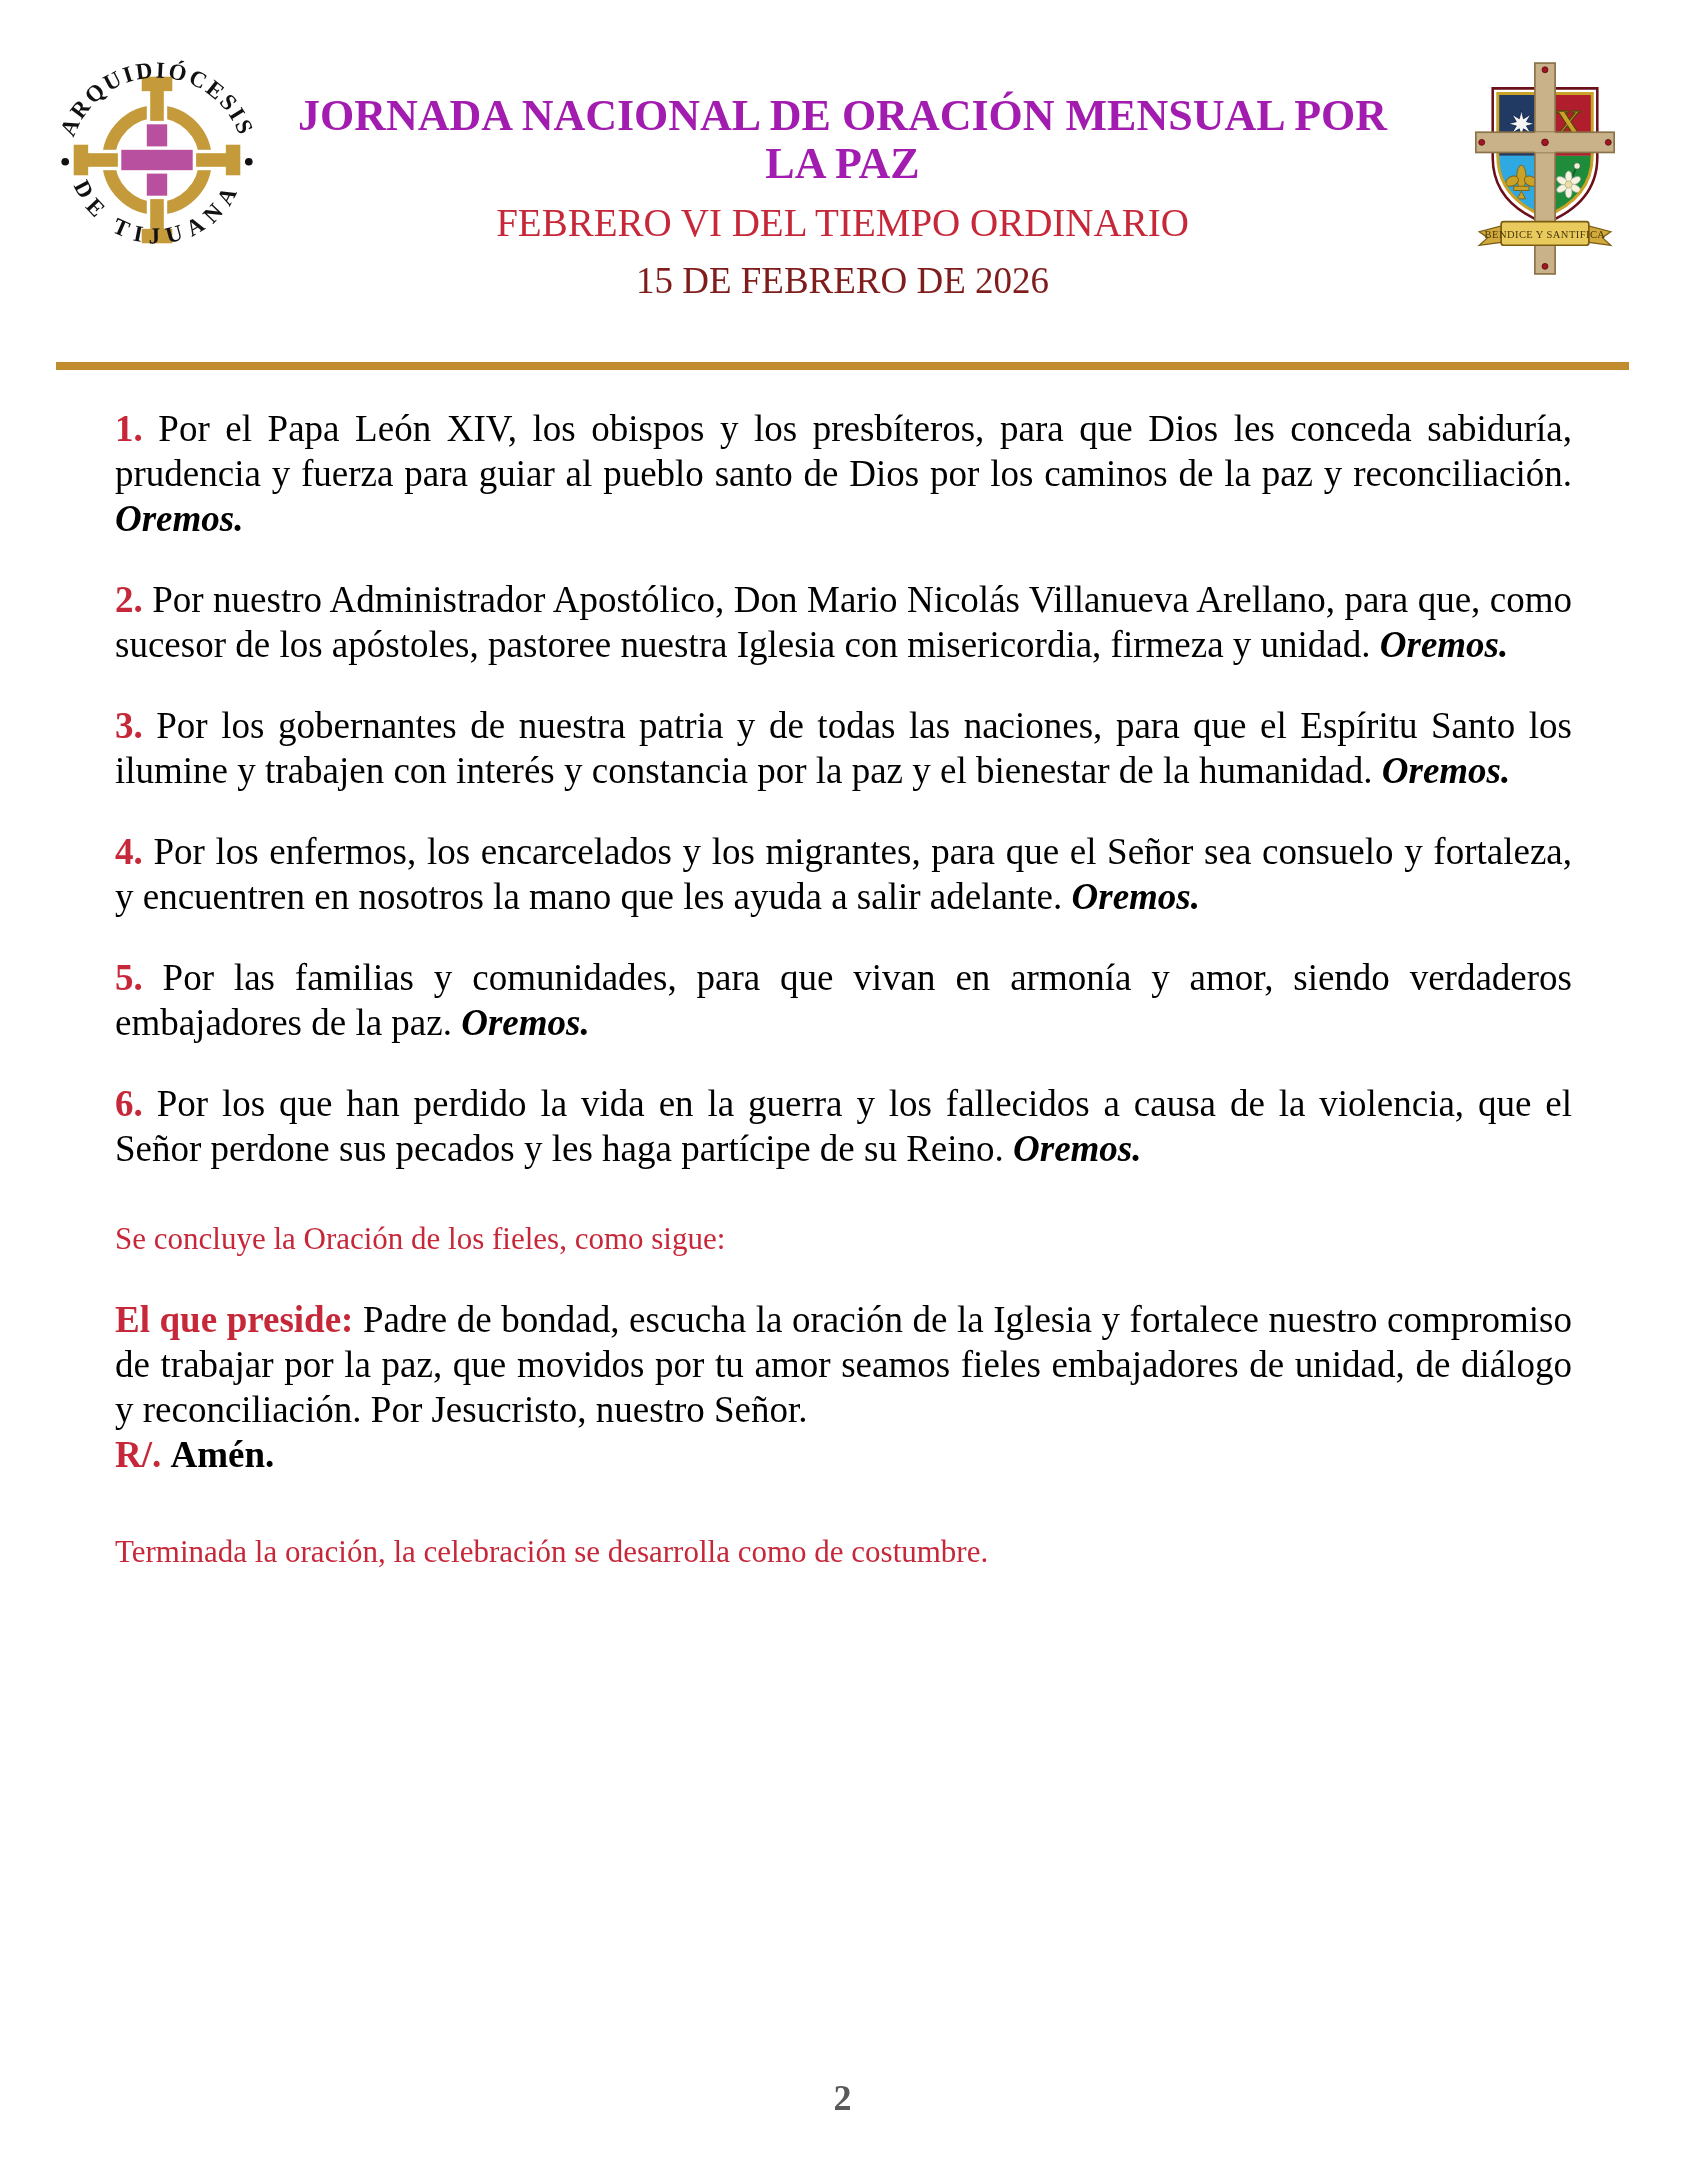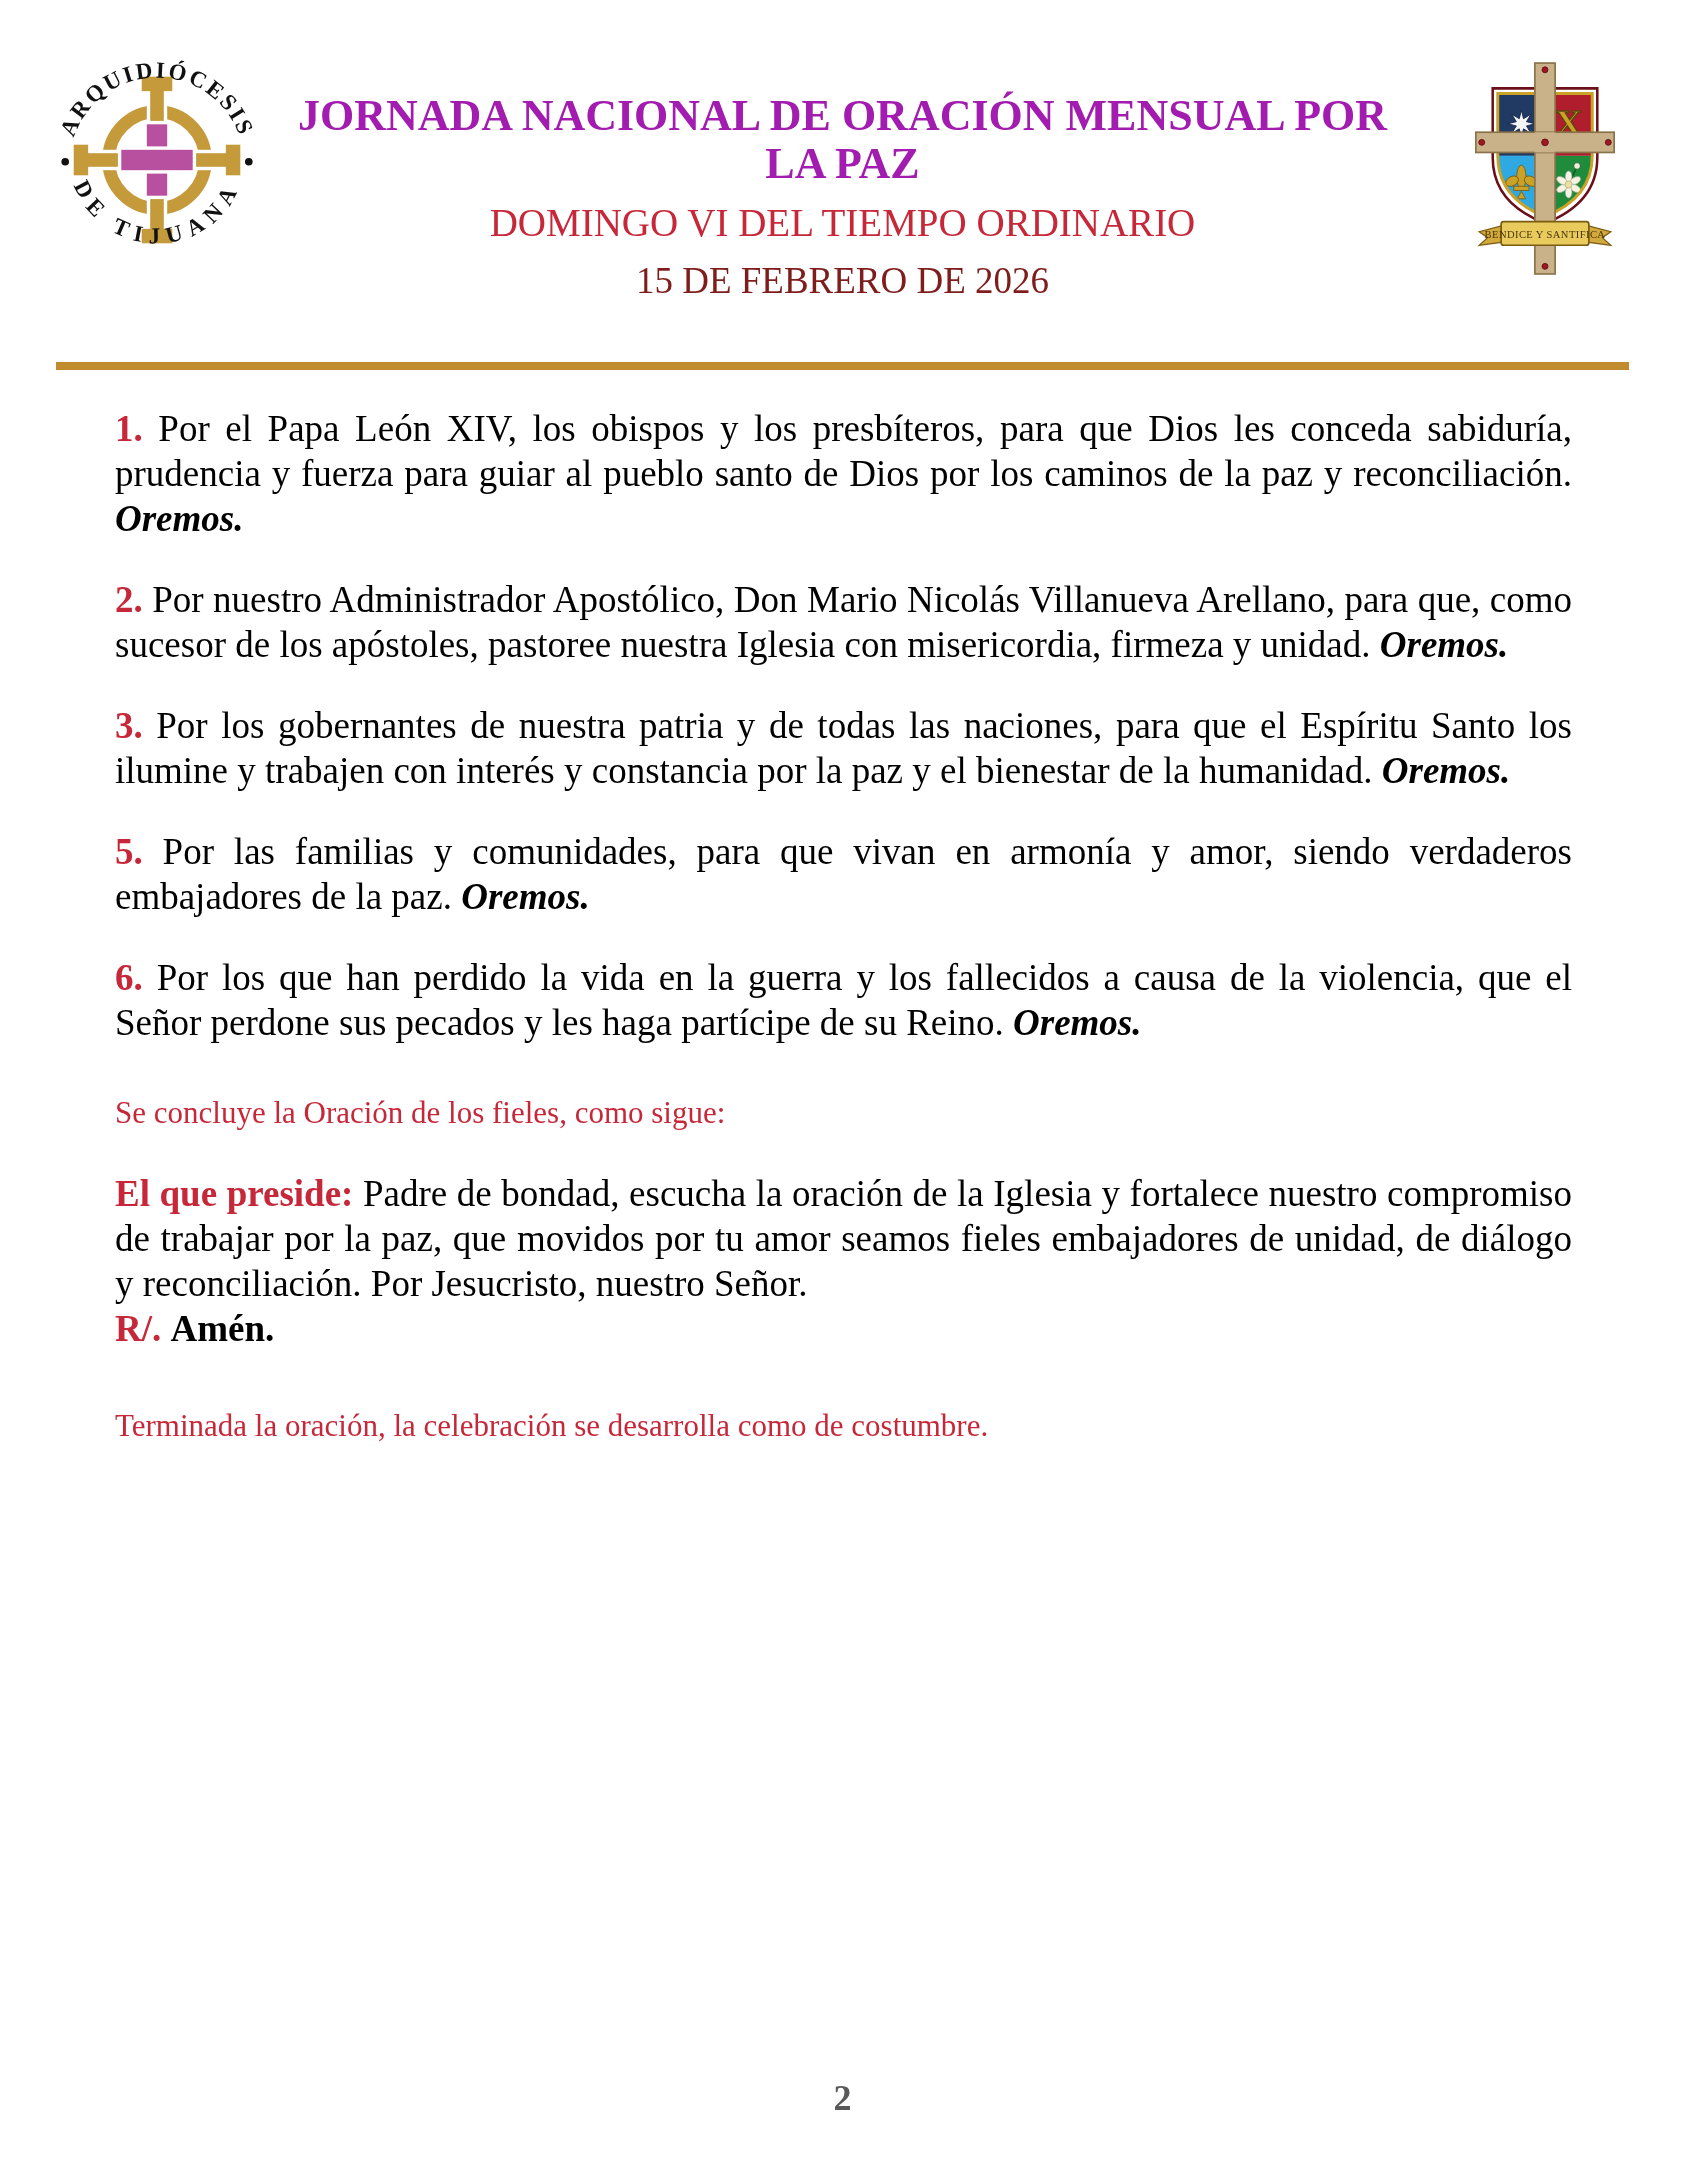--- a/index.html
+++ b/index.html
@@ -59,21 +59,21 @@
           <textPath href="#arcTop" startOffset="50%" text-anchor="middle">ARQUIDIÓCESIS</textPath>
         </text>
         <text font-family="Liberation Serif, serif" font-size="27" font-weight="600" fill="#111" letter-spacing="9">
           <textPath href="#arcBot" startOffset="50%" text-anchor="middle">DE TIJUANA</textPath>
         </text>
       </svg>
     </div>
 
     <div class="htext">
       <div class="htitle">JORNADA NACIONAL DE ORACIÓN MENSUAL POR LA PAZ</div>
-      <div class="hsub">DOMINGO VI DEL TIEMPO ORDINARIO</div>
+      <div class="hsub">FEBRERO VI DEL TIEMPO ORDINARIO</div>
       <div class="hdate">15 DE FEBRERO DE 2026</div>
     </div>
 
     <div class="crest-box">
       <svg width="170" height="221" viewBox="0 0 200 262">
         <defs>
           <clipPath id="shieldClip">
             <path d="M44,42 H156 V116 Q156,166 100,188 Q44,166 44,116 Z"></path>
           </clipPath>
         </defs>
@@ -143,20 +143,25 @@
       <span>Por nuestro Administrador Apostólico, Don Mario Nicolás Villanueva Arellano, para que, como sucesor de los apóstoles, pastoree nuestra Iglesia con misericordia, firmeza y unidad.</span>
       <span class="oremos">Oremos.</span>
     </p>
 
     <p class="petition">
       <span class="num">3.</span>
       <span>Por los gobernantes de nuestra patria y de todas las naciones, para que el Espíritu Santo los ilumine y trabajen con interés y constancia por la paz y el bienestar de la humanidad.</span>
       <span class="oremos">Oremos.</span>
     </p>
 
+    <p class="petition">
+      <span class="num">4.</span>
+      <span>Por los enfermos, los encarcelados y los migrantes, para que el Señor sea consuelo y fortaleza, y encuentren en nosotros la mano que les ayuda a salir adelante.</span>
+      <span class="oremos">Oremos.</span>
+    </p>
 
     <p class="petition">
       <span class="num">5.</span>
       <span>Por las familias y comunidades, para que vivan en armonía y amor, siendo verdaderos embajadores de la paz.</span>
       <span class="oremos">Oremos.</span>
     </p>
 
     <p class="petition">
       <span class="num">6.</span>
       <span>Por los que han perdido la vida en la guerra y los fallecidos a causa de la violencia, que el Señor perdone sus pecados y les haga partícipe de su Reino.</span>

